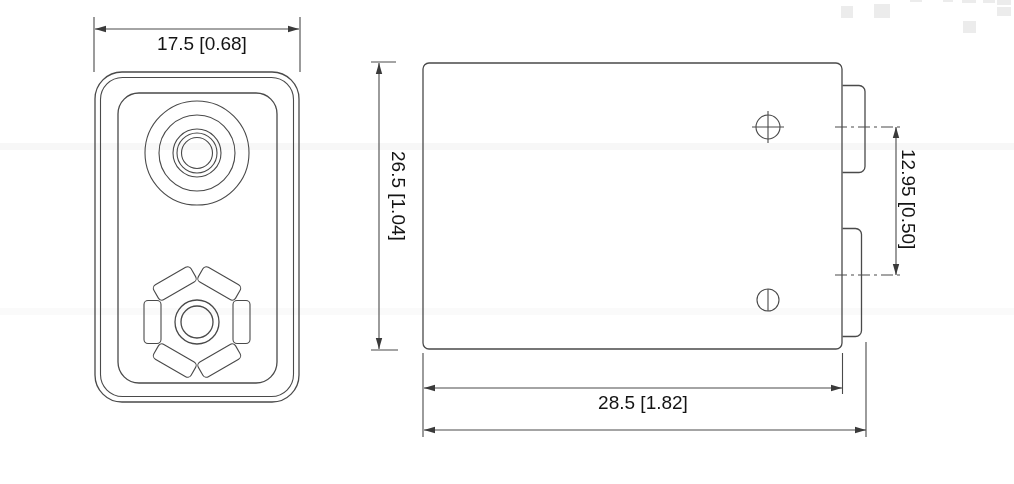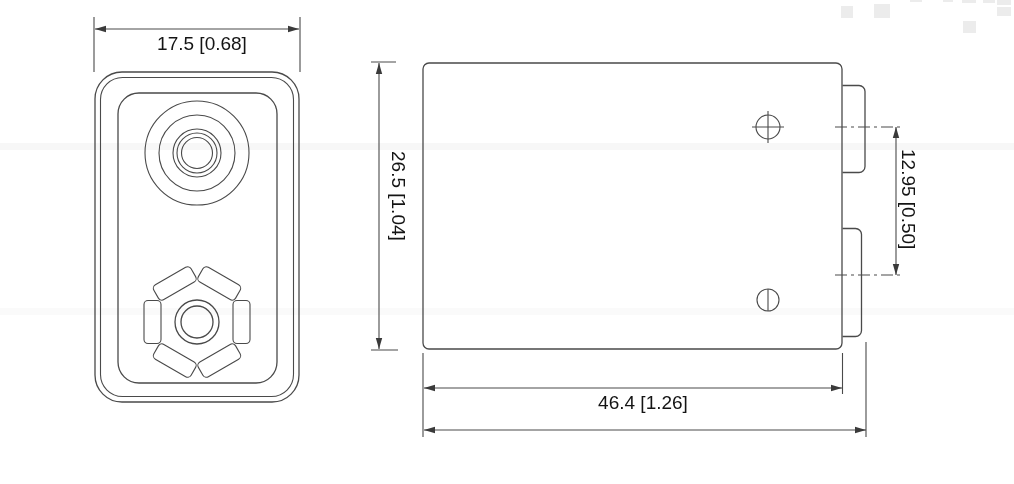--- a/index.html
+++ b/index.html
@@ -134,15 +134,15 @@
         <path class="ln thin" d="M424,430 H866"></path>
         <path class="arrow" d="M424,430 l11,-3.2 v6.4 z"></path>
         <path class="arrow" d="M866,430 l-11,-3.2 v6.4 z"></path>
       </g>
     </g>
   </svg>
 
   <div class="label hlabel l-topwidth">17.5 [0.68]</div>
   <div class="label vlabel l-height">26.5 [1.04]</div>
   <div class="label vlabel l-spacing">12.95 [0.50]</div>
-  <div class="label hlabel l-bodywidth">46.4 [1.26]</div>
+  <div class="label hlabel l-bodywidth">28.5 [1.82]</div>
 
 </div>
 
 </body></html>

